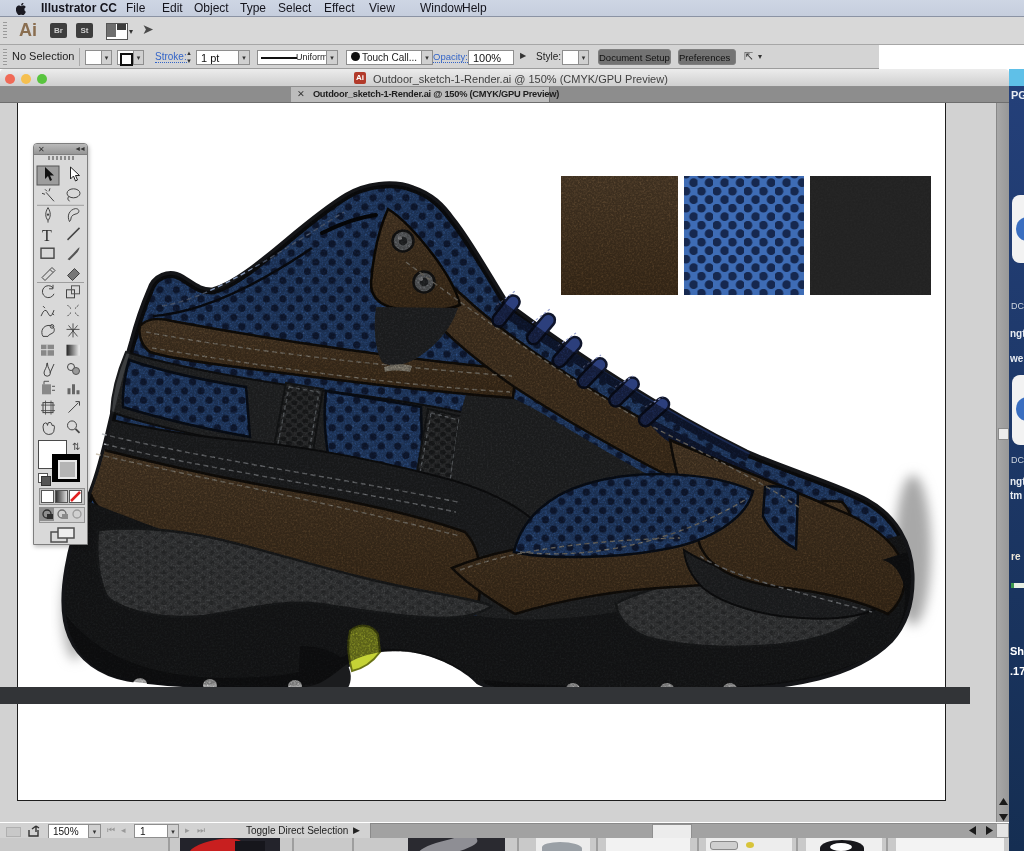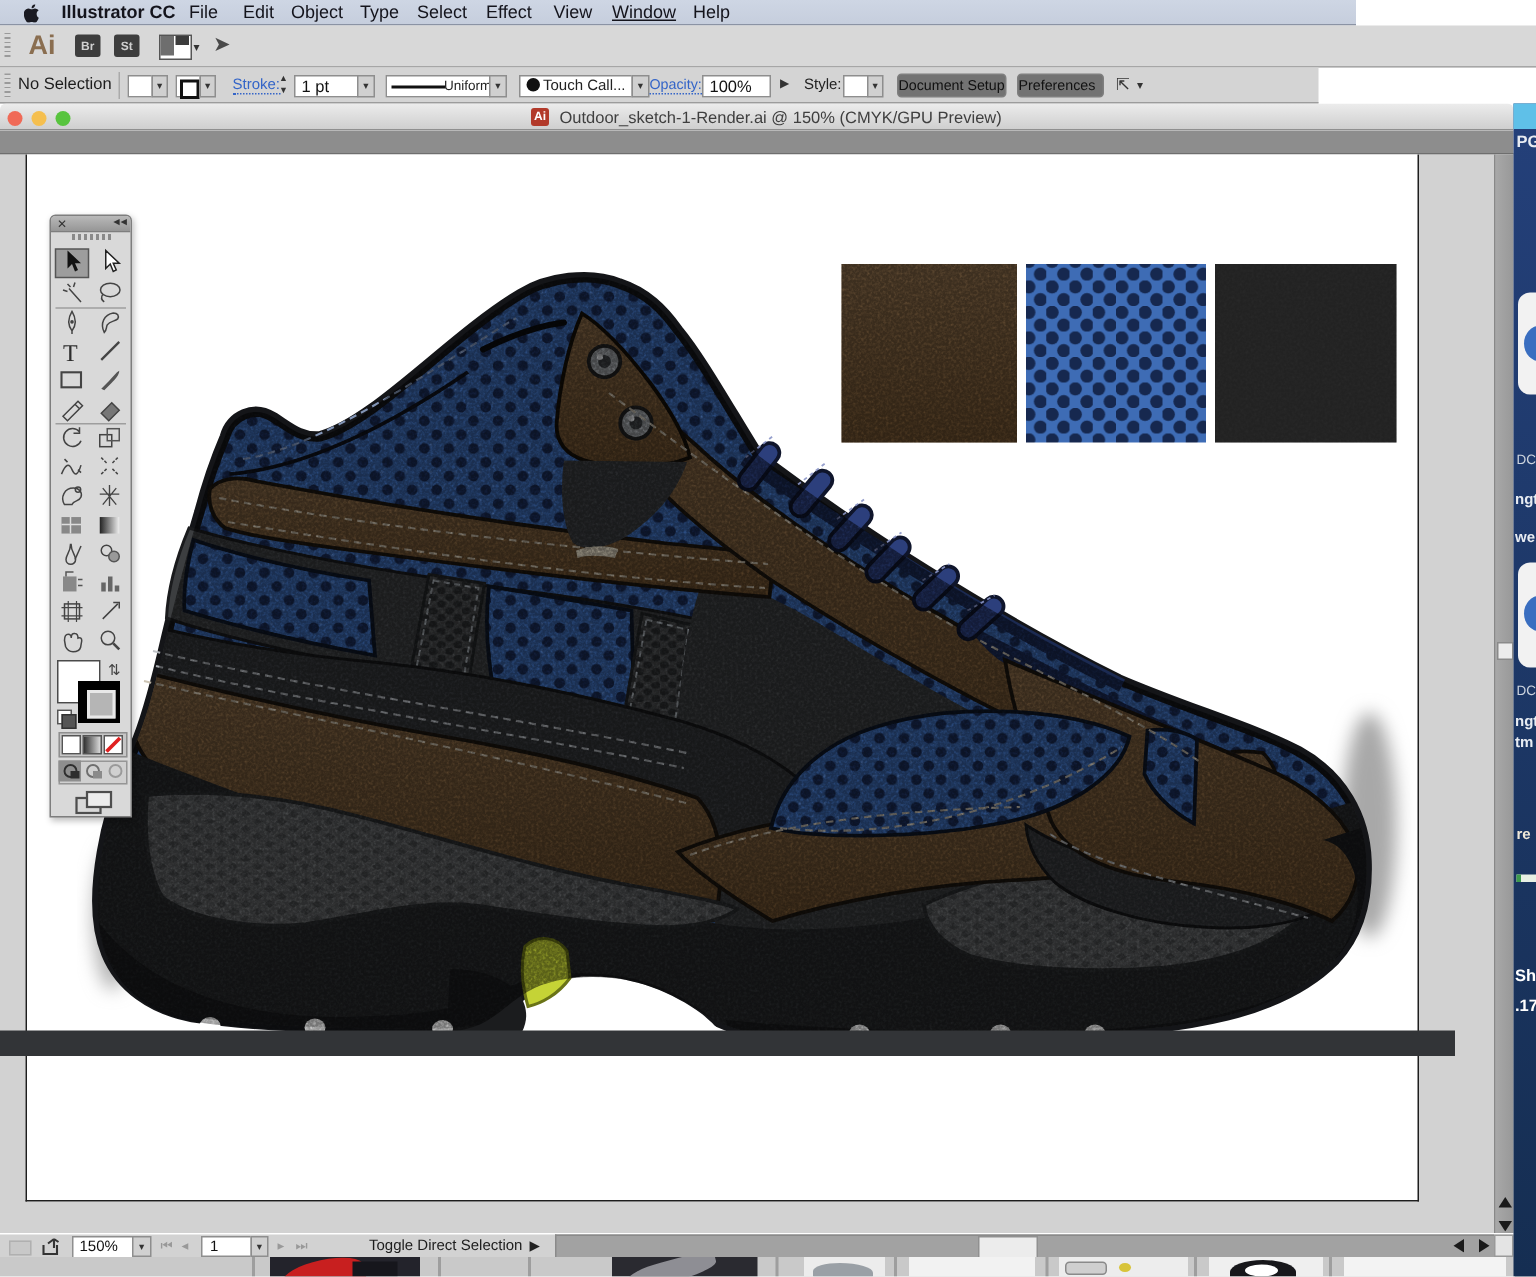--- a/index.html
+++ b/index.html
@@ -1,20 +1,20 @@
 <!DOCTYPE html>
 <html><head>
 <meta charset="utf-8">
 <style>
   html,body{margin:0;padding:0;}
   body{width:1024px;height:851px;overflow:hidden;position:relative;background:#fff;
        font-family:"Liberation Sans",sans-serif;}
   .abs{position:absolute;}
   
-  #menubar{left:0;top:0;width:904px;height:17px;background:linear-gradient(#ced6e4,#c6cedd);
+  #menubar{left:0;top:0;width:1024px;height:17px;background:linear-gradient(#ced6e4,#c6cedd);
     border-bottom:1px solid #8b93a4;box-sizing:border-box;color:#14141c;font-size:12px;}
   #menubar span{position:absolute;top:1px;white-space:nowrap;}
   
   #appbar{left:0;top:17px;width:1024px;height:28px;background:#d8d8d8;border-bottom:1px solid #a6a6a6;box-sizing:border-box;}
   .gripv{position:absolute;left:3px;width:4px;background:repeating-linear-gradient(#9a9a9a 0 1px,#d8d8d8 1px 3px);}
   .sqicon{position:absolute;width:17px;height:15px;background:#3d3d3d;color:#cfcfcf;font-size:8px;font-weight:bold;
      text-align:center;line-height:15px;border-radius:2px;}
   
   #ctrlbar{left:0;top:45px;width:879px;height:24px;background:#d4d4d4;border-bottom:1px solid #9c9c9c;box-sizing:border-box;
     font-size:11px;color:#222;}
@@ -58,21 +58,21 @@
       <path fill="#1a1a22" d="M8.4,6.3 c0,-1.6 1.3,-2.3 1.4,-2.4 c-0.8,-1.1 -1.9,-1.2 -2.3,-1.3 c-1,-0.1 -1.9,0.6 -2.4,0.6 c-0.5,0 -1.3,-0.6 -2.1,-0.6 c-1.1,0 -2.1,0.6 -2.6,1.6 c-1.1,1.9 -0.3,4.8 0.8,6.4 c0.5,0.8 1.1,1.6 1.9,1.6 c0.8,0 1.1,-0.5 2,-0.5 c0.9,0 1.2,0.5 2,0.5 c0.8,0 1.4,-0.8 1.9,-1.6 c0.6,-0.9 0.8,-1.7 0.8,-1.8 C9.8,8.7 8.4,8.2 8.4,6.3 Z M6.9,1.6 c0.4,-0.5 0.7,-1.2 0.6,-1.9 C6.9,-0.3 6.2,0.1 5.7,0.6 C5.3,1 5,1.8 5.1,2.5 C5.8,2.5 6.5,2.1 6.9,1.6 Z"></path>
     </svg>
   <span style="left:41px;font-weight:bold;">Illustrator CC</span>
   <span style="left:126px;">File</span>
   <span style="left:162px;">Edit</span>
   <span style="left:194px;">Object</span>
   <span style="left:240px;">Type</span>
   <span style="left:278px;">Select</span>
   <span style="left:324px;">Effect</span>
   <span style="left:369px;">View</span>
-  <span style="left:408px;text-decoration:underline;">Window</span>
+  <span style="left:420px;">Window</span>
   <span style="left:462px;">Help</span>
 </div>
 
 <div class="abs" id="appbar">
   <div class="gripv" style="top:5px;height:18px;"></div>
   <div class="abs" style="left:19px;top:3px;font-size:18px;font-weight:bold;color:#8a6e50;">Ai</div>
   <div class="sqicon" style="left:50px;top:6px;">Br</div>
   <div class="sqicon" style="left:76px;top:6px;">St</div>
   <div class="abs" style="left:106px;top:6px;width:20px;height:15px;border:1px solid #555;background:#fff;">
      <div class="abs" style="left:0;top:0;width:9px;height:13px;background:#6e6e6e;"></div>
@@ -119,20 +119,24 @@
 <div class="abs" id="titlebar">
   <div class="light" style="left:5px;background:#f06a57;"></div>
   <div class="light" style="left:21px;background:#f5bf4f;"></div>
   <div class="light" style="left:37px;background:#58c43e;"></div>
   <div class="abs" style="left:354px;top:3px;width:12px;height:12px;background:#b23a2a;border-radius:2px;color:#fff;
        font-size:8px;font-weight:bold;text-align:center;line-height:12px;">Ai</div>
   <div class="abs" style="left:373px;top:4px;font-size:11px;color:#3f3f3f;">Outdoor_sketch-1-Render.ai @ 150% (CMYK/GPU Preview)</div>
 </div>
 
 <div class="abs" id="tabbar">
+  <div class="tab" style="left:291px;width:258px;background:#bcbcbc;border-right:1px solid #6e6e6e;">
+    <span style="margin-left:6px;color:#333;">✕</span>
+    <span style="margin-left:6px;font-weight:bold;">Outdoor_sketch-1-Render.ai @ 150% (CMYK/GPU Preview)</span>
+  </div>
 </div>
 
 <div class="abs" id="docarea">
   <div id="artboard"></div>
 
   <svg class="abs" style="left:0;top:0;" width="1009" height="719" viewBox="0 103 1009 719">
     <defs>
       <pattern id="mesh" width="16.4" height="18.4" patternUnits="userSpaceOnUse">
         <rect width="16.4" height="18.4" fill="#3b67ae"></rect>
         <circle cx="4.1" cy="4.6" r="3.6" fill="#1b2c55"></circle>

